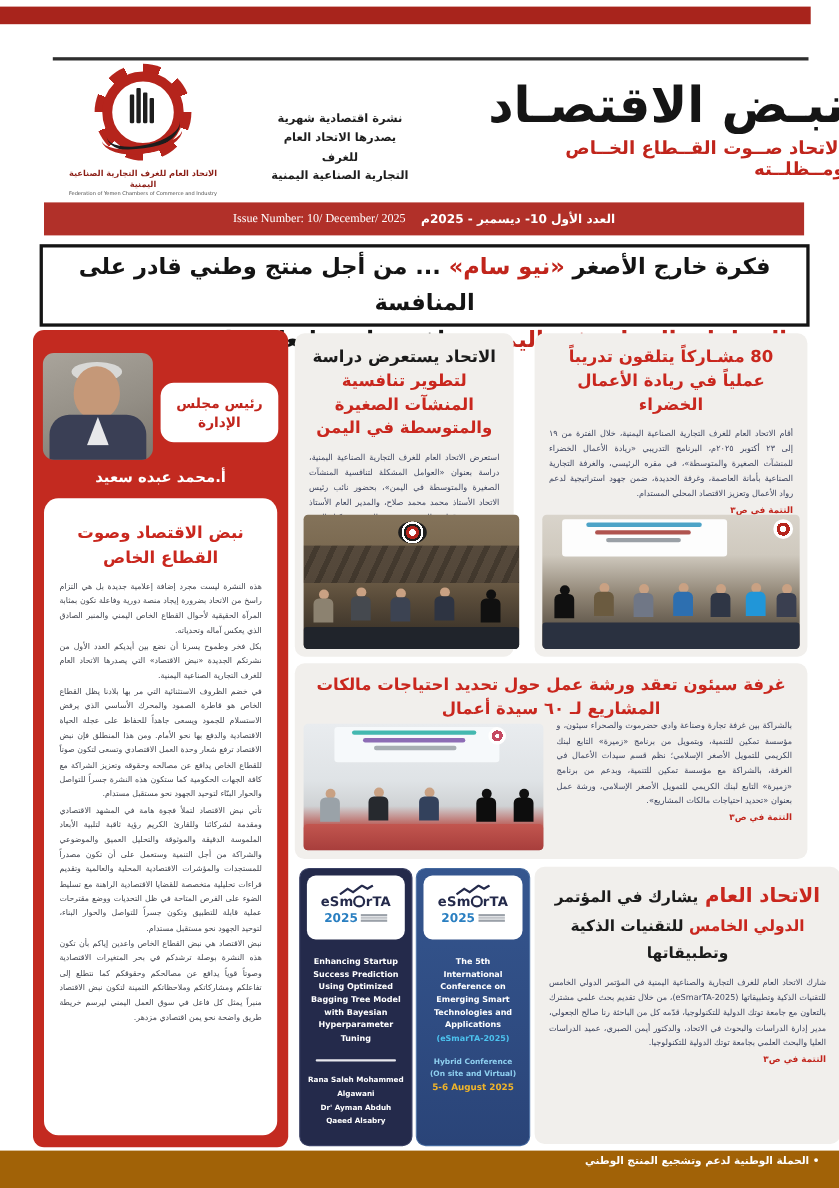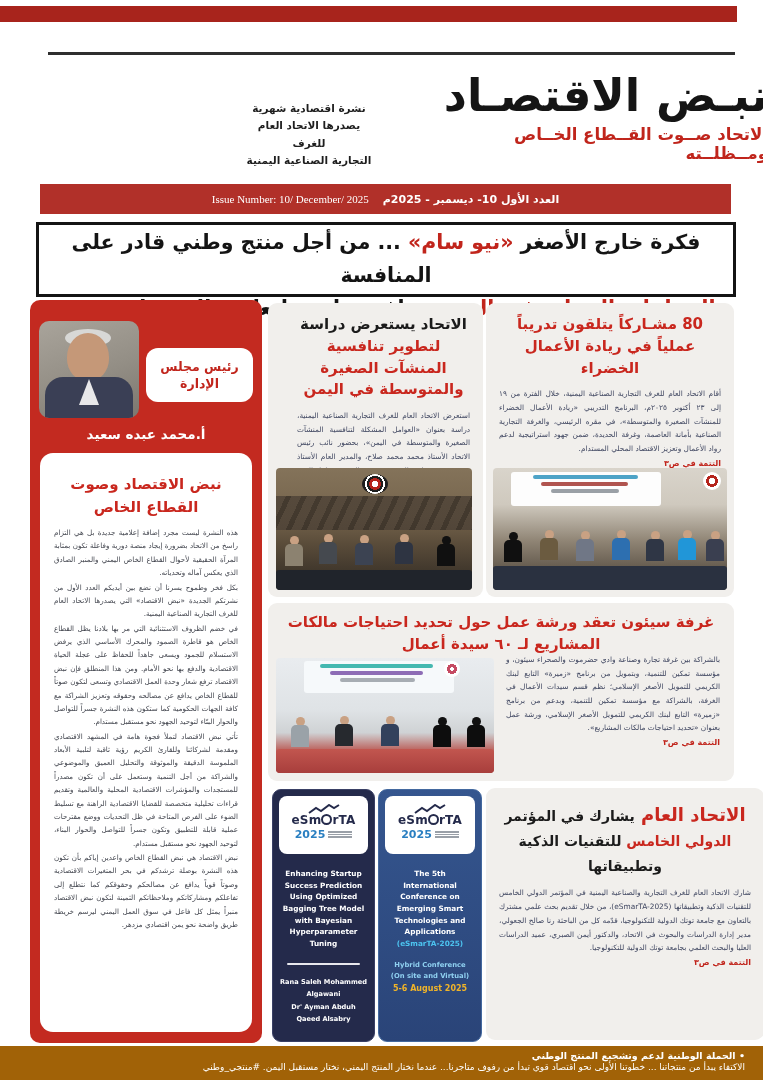--- a/index.html
+++ b/index.html
@@ -40,21 +40,21 @@
   .issue-band .en{font-family:"Liberation Serif","DejaVu Serif",serif;}
 
   
   .headline-box{position:absolute;left:36px;top:222px;width:694px;height:68px;background:#fff;
                 border:3px solid #141414;direction:rtl;text-align:center;
                 font-weight:bold;font-size:20.5px;color:#141414;line-height:33px;padding-top:1px;}
   .hl-red{color:#c1251c;}
 
   
   .card{position:absolute;background:#f1efec;border-radius:9px;}
-  .card-study{left:268px;top:303px;width:199px;height:294px;padding-left:16px;}
+  .card-study{left:268px;top:303px;width:199px;height:294px;}
   .card-training{left:486px;top:303px;width:248px;height:294px;}
   .card-seiyun{left:268px;top:603px;width:466px;height:178px;}
   .card-conf{left:486px;top:788px;width:278px;height:252px;}
 
   .art-head{direction:rtl;text-align:center;font-weight:bold;color:#c9271e;
             font-size:15px;line-height:1.45;padding:11px 10px 0 10px;}
   .art-head .blk{color:#1b1b1b;}
   .art-body{direction:rtl;text-align:justify;font-size:7.4px;line-height:1.85;color:#3f4660;
             padding:8px 13px 0 13px;}
   .art-cont{direction:rtl;text-align:right;font-size:8px;font-weight:bold;color:#c1251c;
@@ -132,20 +132,33 @@
   .foot-l2{font-size:9px;margin-top:1px;}
 </style>
 </head>
 <body>
 
 <div class="page">
 
   <div class="top-bar"></div>
   <div class="top-rule"></div>
 
+  <div class="logo-wrap">
+    <div class="gear">
+      <div class="gear-ring"></div>
+      <div class="bar b1"></div>
+      <div class="bar b2"></div>
+      <div class="bar b3"></div>
+      <div class="bar b4"></div>
+      <div class="swoosh-k"></div>
+      <div class="swoosh-r"></div>
+    </div>
+    <div class="logo-cap-ar">الاتحاد العام للغرف التجارية الصناعية اليمنية</div>
+    <div class="logo-cap-en">Federation of Yemen Chambers of Commerce and Industry</div>
+  </div>
 
   <div class="tagline">
     <div>نشرة اقتصادية شهرية</div>
     <div>يصدرها الاتحاد العام للغرف</div>
     <div>التجارية الصناعية  اليمنية</div>
   </div>
 
   <div class="masthead">
     <div class="mast-title">نبـض الاقتصـاد</div>
     <div class="mast-sub">الاتحاد صــوت القــطاع الخــاص ومــظلــته</div>
@@ -294,16 +307,15 @@
   <div class="card card-conf">
     <div class="conf-head">
       <span class="conf-big">الاتحاد العام </span><span class="conf-blk">يشارك في المؤتمر </span><span class="conf-red">الدولي الخامس </span><span class="conf-blk">للتقنيات الذكية وتطبيقاتها</span>
     </div>
     <div class="art-body">شارك الاتحاد العام للغرف التجارية والصناعية اليمنية في المؤتمر الدولي الخامس للتقنيات الذكية وتطبيقاتها (eSmarTA-2025)، من خلال تقديم بحث علمي مشترك بالتعاون مع جامعة توتك الدولية للتكنولوجيا، قدّمه كل من الباحثة رنا صالح الجعولي، مدير إدارة الدراسات والبحوث في الاتحاد، والدكتور أيمن الصبري، عميد الدراسات العليا والبحث العلمي بجامعة توتك الدولية للتكنولوجيا.</div>
     <div class="art-cont">التتمة في ص٣</div>
   </div>
 
   <div class="footer">
     <div class="foot-l1">• الحملة الوطنية لدعم وتشجيع المنتج الوطني</div>
-    <div class="foot-l2">الاكتفاء يبدأ من منتجاتنا ... خطوتنا الأولى نحو اقتصاد قوي تبدأ من رفوف متاجرنا...  عندما نختار المنتج اليمني، نختار مستقبل اليمن.   #منتجي_وطني</div>
   </div>
 
 </div>
 
 </body></html>

